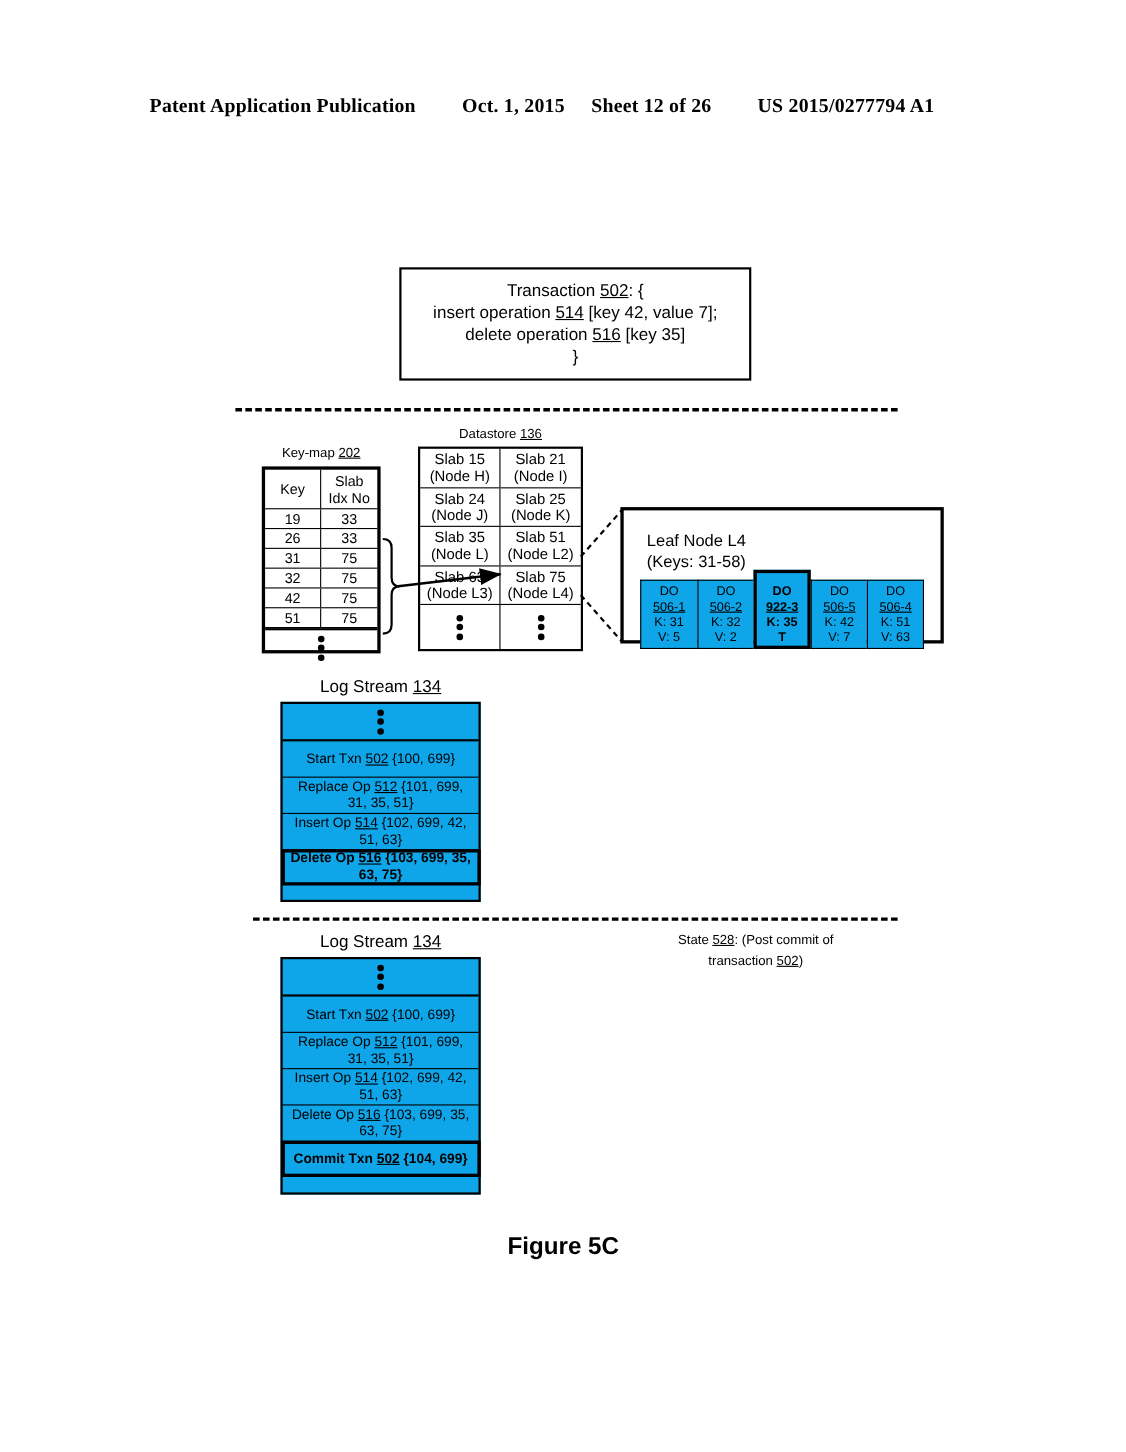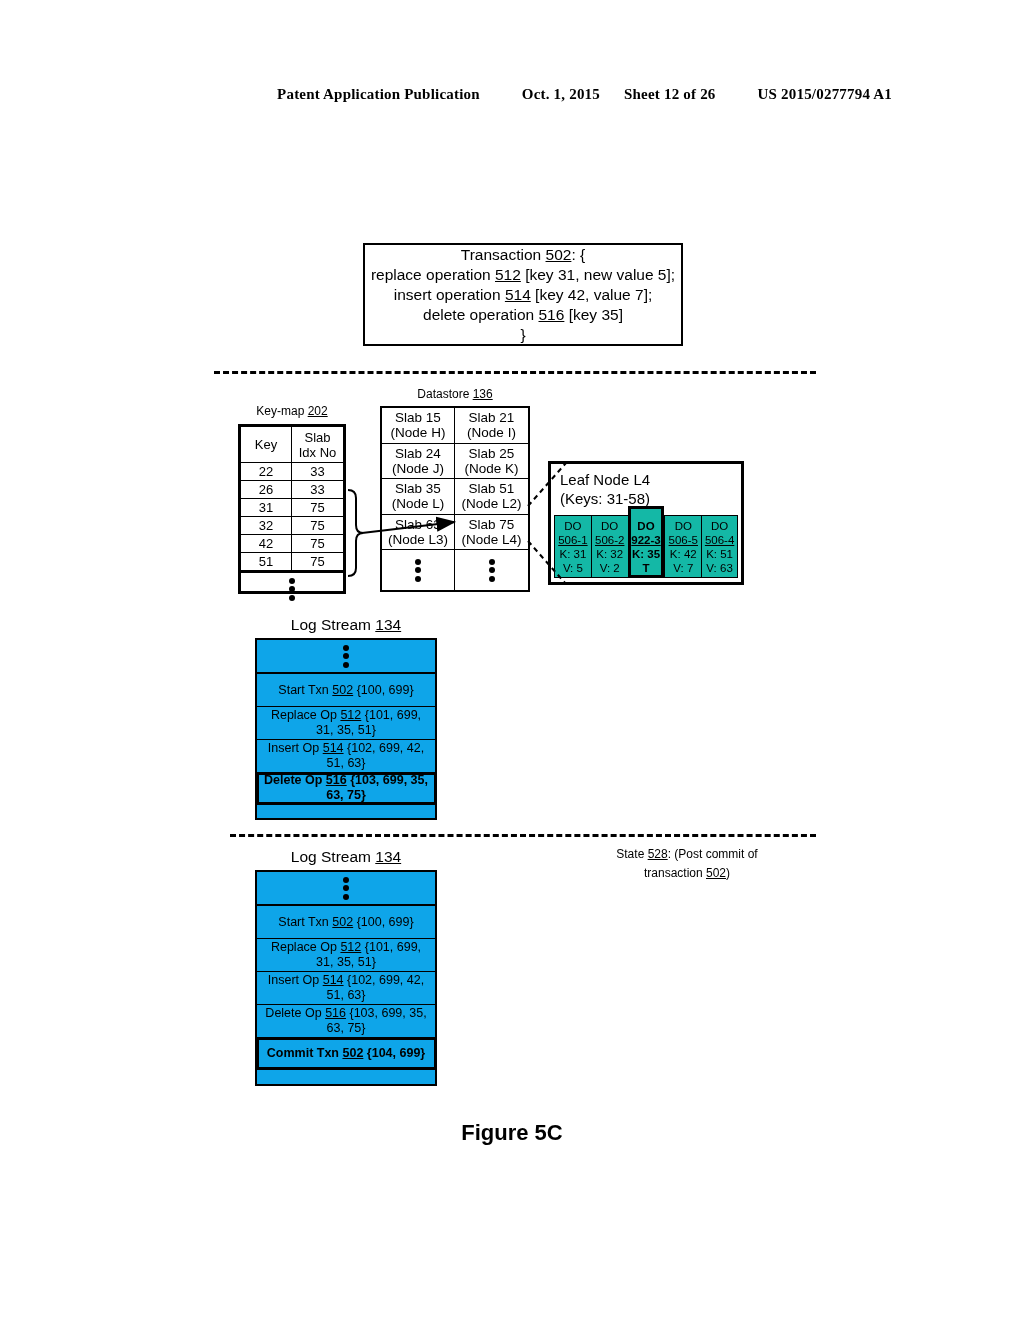--- a/index.html
+++ b/index.html
@@ -18,30 +18,29 @@
   }
   .page {
     position: absolute;
     inset: 0;
   }
 
   
   .header {
     position: absolute;
     top: 86px;
-    left: 124px;
+    left: 136px;
     width: 768px;
     font-family: "Liberation Serif", serif;
     font-weight: bold;
-    font-size: 15px;
+    font-size: 18px;
     letter-spacing: 0.2px;
     white-space: nowrap;
     display: flex;
     align-items: baseline;
-    justify-content: flex-end;
   }
   .header .h-pub { }
   .header .h-date { margin-left: 42px; }
   .header .h-sheet { margin-left: 24px; }
   .header .h-num { margin-left: 42px; }
 
   
   .box {
     position: absolute;
     box-sizing: border-box;
@@ -167,26 +166,26 @@
     justify-content: center;
     align-items: center;
     white-space: nowrap;
   }
   #datastore-grid .scell:last-child { border-right: none; }
   #datastore-grid .erow { flex: 0 0 40px; }
 
   
   #state526-label { left: 578px; top: 380px; width: 215px; }
   #leaf-node {
-    left: 548px;
+    left: 564px;
     top: 461px;
-    width: 196px;
+    width: 294px;
     height: 124px;
     border-width: 3.5px;
-    padding: 0;
+    padding: 12px;
   }
   #leaf-node .leaf-head {
     padding: 6px 0 2px 9px;
     font-size: 15px;
     line-height: 19px;
     height: 51px;
     box-sizing: border-box;
   }
   #leaf-node .do-strip {
     display: flex;
@@ -200,21 +199,21 @@
     box-sizing: border-box;
     border: 1.5px solid #000;
     border-right-width: 0;
     text-align: center;
     font-size: 11.5px;
     line-height: 14px;
     display: flex;
     flex-direction: column;
     justify-content: center;
     align-items: center;
-    background: #14b8a6;
+    background: #0ea5e9;
     white-space: nowrap;
   }
   .do-cell:last-child { border-right-width: 1.5px; }
   .do-cell.hl {
     border: 3px solid #000;
     font-weight: bold;
     margin-top: -9px;
     padding-top: 9px;
     z-index: 3;
     position: relative;
@@ -294,40 +293,39 @@
 
   <div class="header">
     <span class="h-pub">Patent Application Publication</span>
     <span class="h-date">Oct. 1, 2015</span>
     <span class="h-sheet">Sheet 12 of 26</span>
     <span class="h-num">US 2015/0277794 A1</span>
   </div>
 
   <div class="box" id="transaction-box">
     <div class="tline">Transaction <u>502</u>: {</div>
-    <div class="tline">replace operation <u>512</u> [key 31, new value 5];</div>
     <div class="tline">insert operation <u>514</u> [key 42, value 7];</div>
     <div class="tline">delete operation <u>516</u> [key 35]</div>
     <div class="tline">}</div>
   </div>
 
   <div class="dashed-sep" id="sep-top"></div>
   <div class="dashed-sep" id="sep-mid"></div>
 
   <div class="sec-label" id="keymap-title">Key-map <u>202</u></div>
   <div class="box" id="keymap-table">
     <div class="krow hrow">
       <div class="kcell">Key</div>
       <div class="kcell">
         <span>Slab</span>
         <span>Idx No</span>
       </div>
     </div>
     <div class="krow drow">
-      <div class="kcell">22</div>
+      <div class="kcell">19</div>
       <div class="kcell">33</div>
     </div>
     <div class="krow drow">
       <div class="kcell">26</div>
       <div class="kcell">33</div>
     </div>
     <div class="krow drow">
       <div class="kcell">31</div>
       <div class="kcell">75</div>
     </div>

